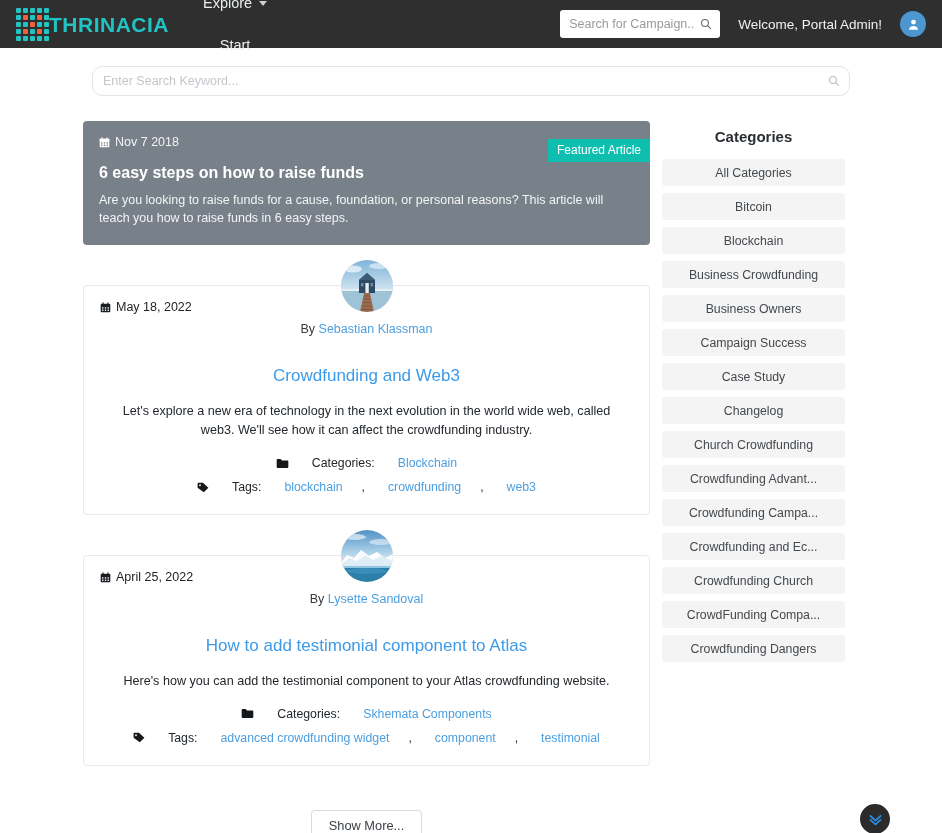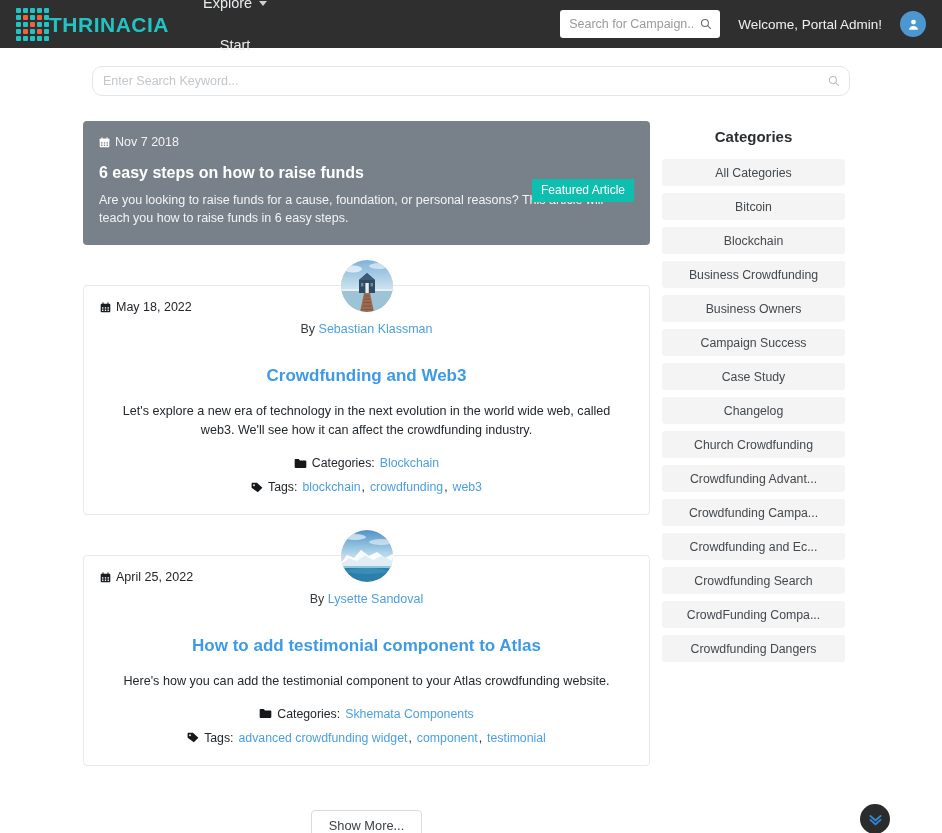--- a/index.html
+++ b/index.html
@@ -145,26 +145,25 @@
     position: relative;
     color: #fff;
   }
   .meta-date {
     font-size: 12.5px;
     display: flex; align-items: center; gap: 5px;
   }
   .featured .meta-date { color: #f2f2f2; }
   .badge-featured {
     position: absolute;
-    top: 18px; right: 16px;
+    top: 18px; right: 0;
     background: #0ebfb0;
     color: #fff;
     font-size: 12px;
     padding: 4px 9px 5px;
-    margin-top: 40px;
   }
   .featured-title {
     font-size: 16px;
     font-weight: bold;
     margin: 15px 0 0;
     color: #fff;
   }
   .featured-desc {
     font-size: 12.5px;
     line-height: 1.45;
@@ -197,40 +196,40 @@
     text-align: center;
     font-size: 12.5px;
     color: #343a40;
     margin: 8px 0 0;
   }
   .by-line a { color: #4b9fe1; text-decoration: none; }
   .article-title {
     text-align: center;
     color: #3d9ae8;
     font-size: 17px;
-    font-weight: bold;
+    font-weight: normal;
     margin: 30px 0 0;
   }
   .article-desc {
     text-align: center;
     font-size: 12.6px;
     line-height: 1.5;
     color: #23282d;
     margin: 16px auto 0;
     max-width: 500px;
   }
   .taxo {
     text-align: center;
     font-size: 12.3px;
     color: #23282d;
     margin-top: 16px;
     display: flex;
     align-items: center;
     justify-content: center;
-    gap: 5px;
+    gap: 23px;
     flex-wrap: wrap;
   }
   .taxo.tags { margin-top: 10px; }
   .taxo a { color: #4b9fe1; text-decoration: none; }
   .taxo .sep { color: #23282d; margin-left: -4px; }
 
   
   .side-title {
     text-align: center;
     font-size: 15px;
@@ -531,21 +530,21 @@
       <div class="cat-item">Blockchain</div>
       <div class="cat-item">Business Crowdfunding</div>
       <div class="cat-item">Business Owners</div>
       <div class="cat-item">Campaign Success</div>
       <div class="cat-item">Case Study</div>
       <div class="cat-item">Changelog</div>
       <div class="cat-item">Church Crowdfunding</div>
       <div class="cat-item">Crowdfunding Advant...</div>
       <div class="cat-item">Crowdfunding Campa...</div>
       <div class="cat-item">Crowdfunding and Ec...</div>
-      <div class="cat-item">Crowdfunding Search</div>
+      <div class="cat-item">Crowdfunding Church</div>
       <div class="cat-item">CrowdFunding Compa...</div>
       <div class="cat-item">Crowdfunding Dangers</div>
     </div>
 
   </div>
 </div>
 
 <div class="scroll-fab">
   <svg width="15" height="15" viewBox="0 0 16 16">
     <path d="M2.6 4.2 L8 9 L13.4 4.2" fill="none" stroke="#2f87d8" stroke-width="2" stroke-linecap="round" stroke-linejoin="round"></path>

